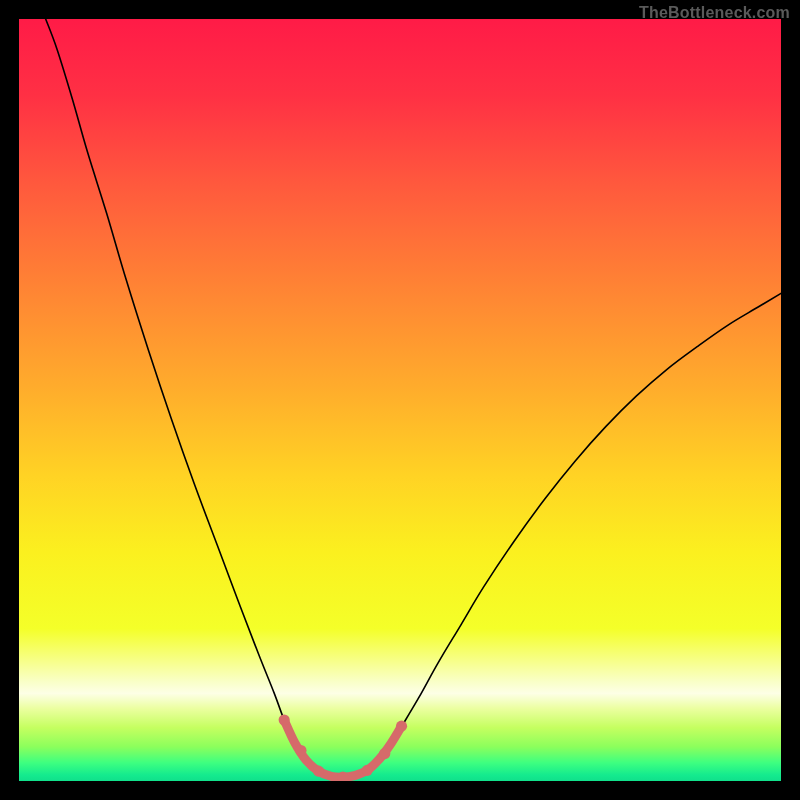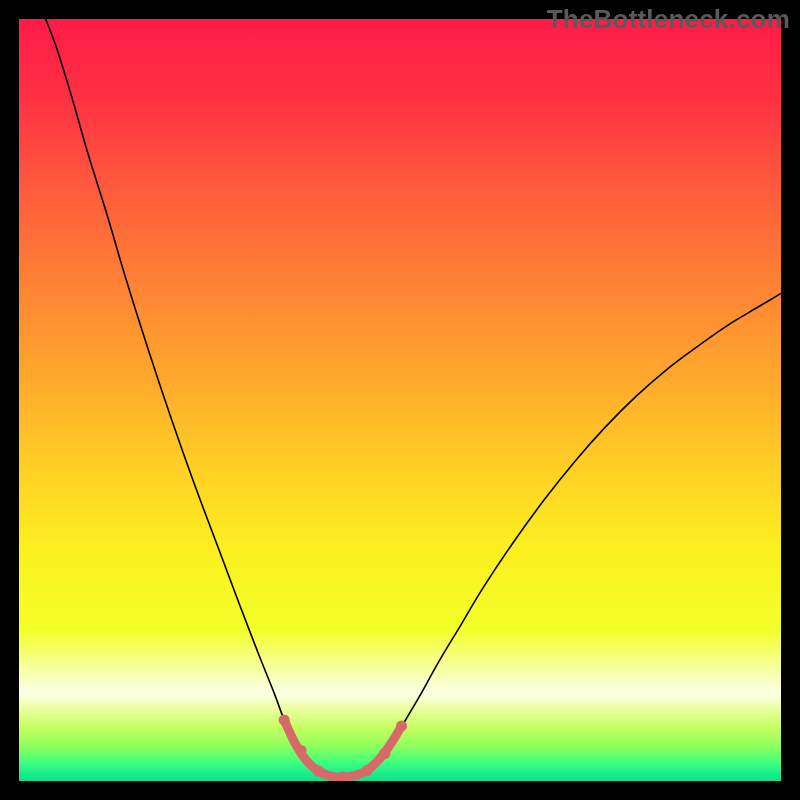--- a/index.html
+++ b/index.html
@@ -24,21 +24,21 @@
     left: 19px;
     width: 762px;
     height: 762px;
     overflow: hidden;
   }
   .watermark {
     position: absolute;
     top: 4px;
     right: 10px;
     font-family: Arial, Helvetica, sans-serif;
-    font-size: 26px;
+    font-size: 16px;
     font-weight: 600;
     color: #5a5a5a;
     letter-spacing: 0.2px;
     user-select: none;
   }
   svg { display: block; }
 </style>
 </head>
 <body>
 

